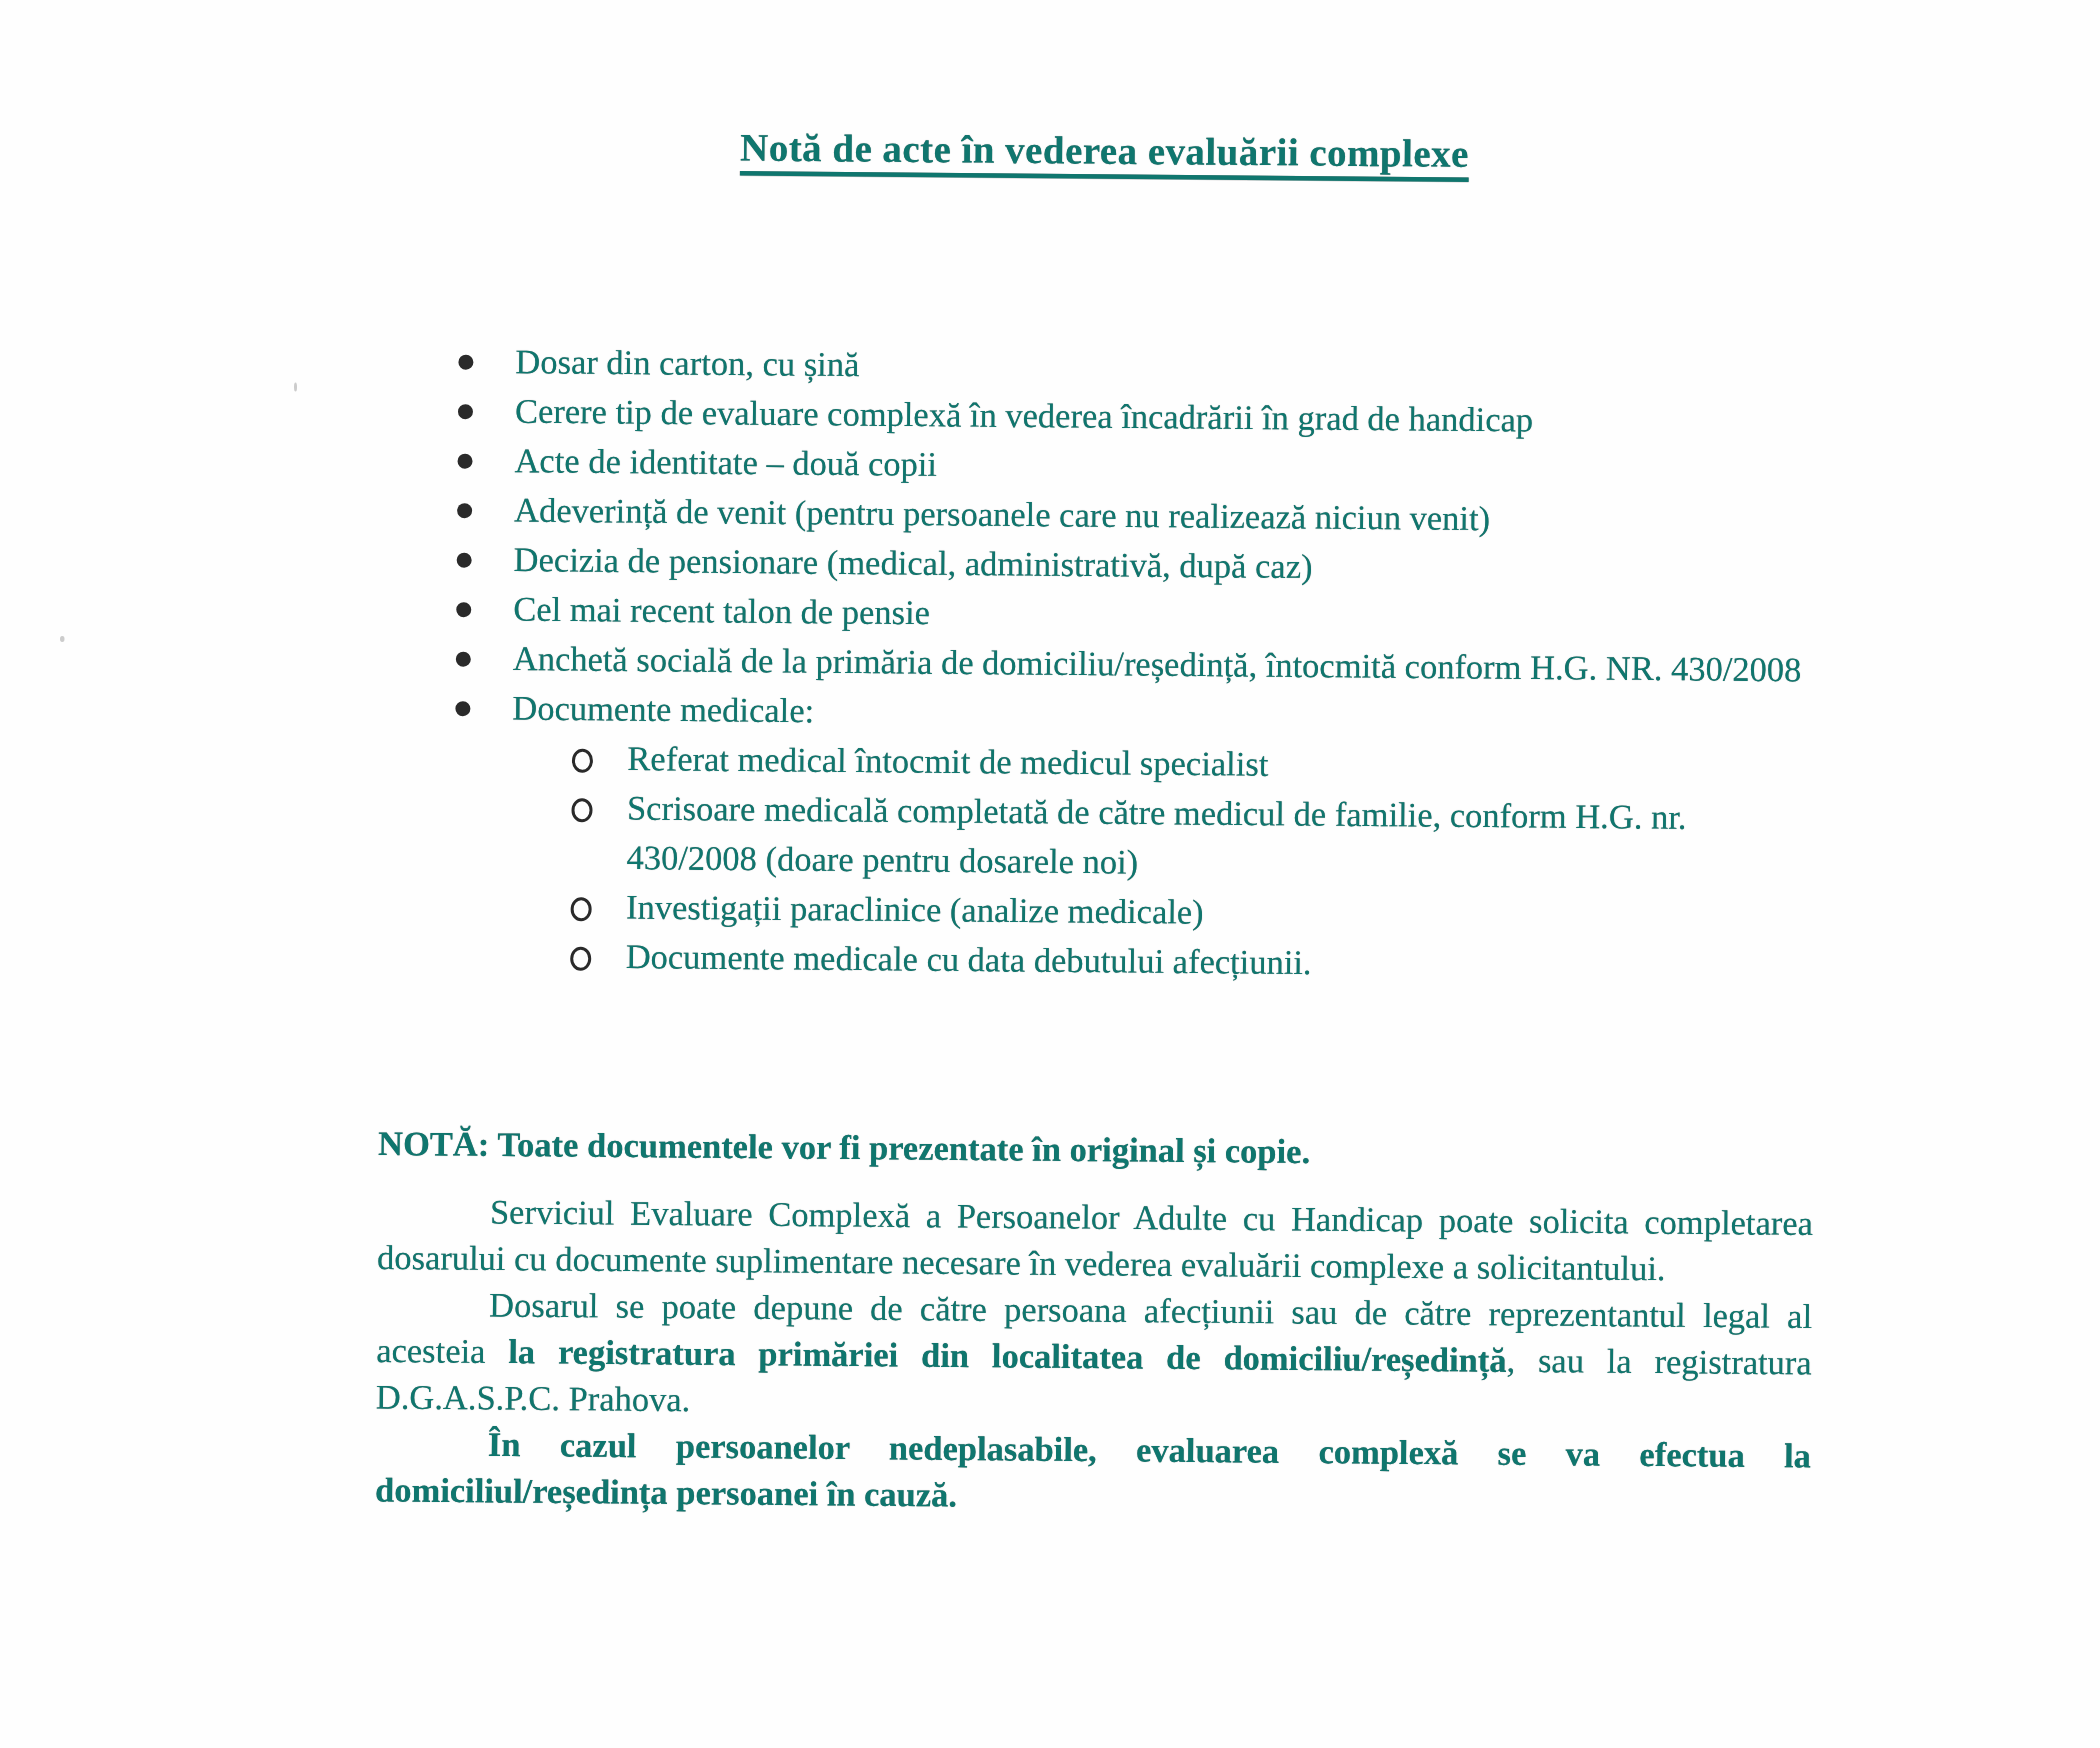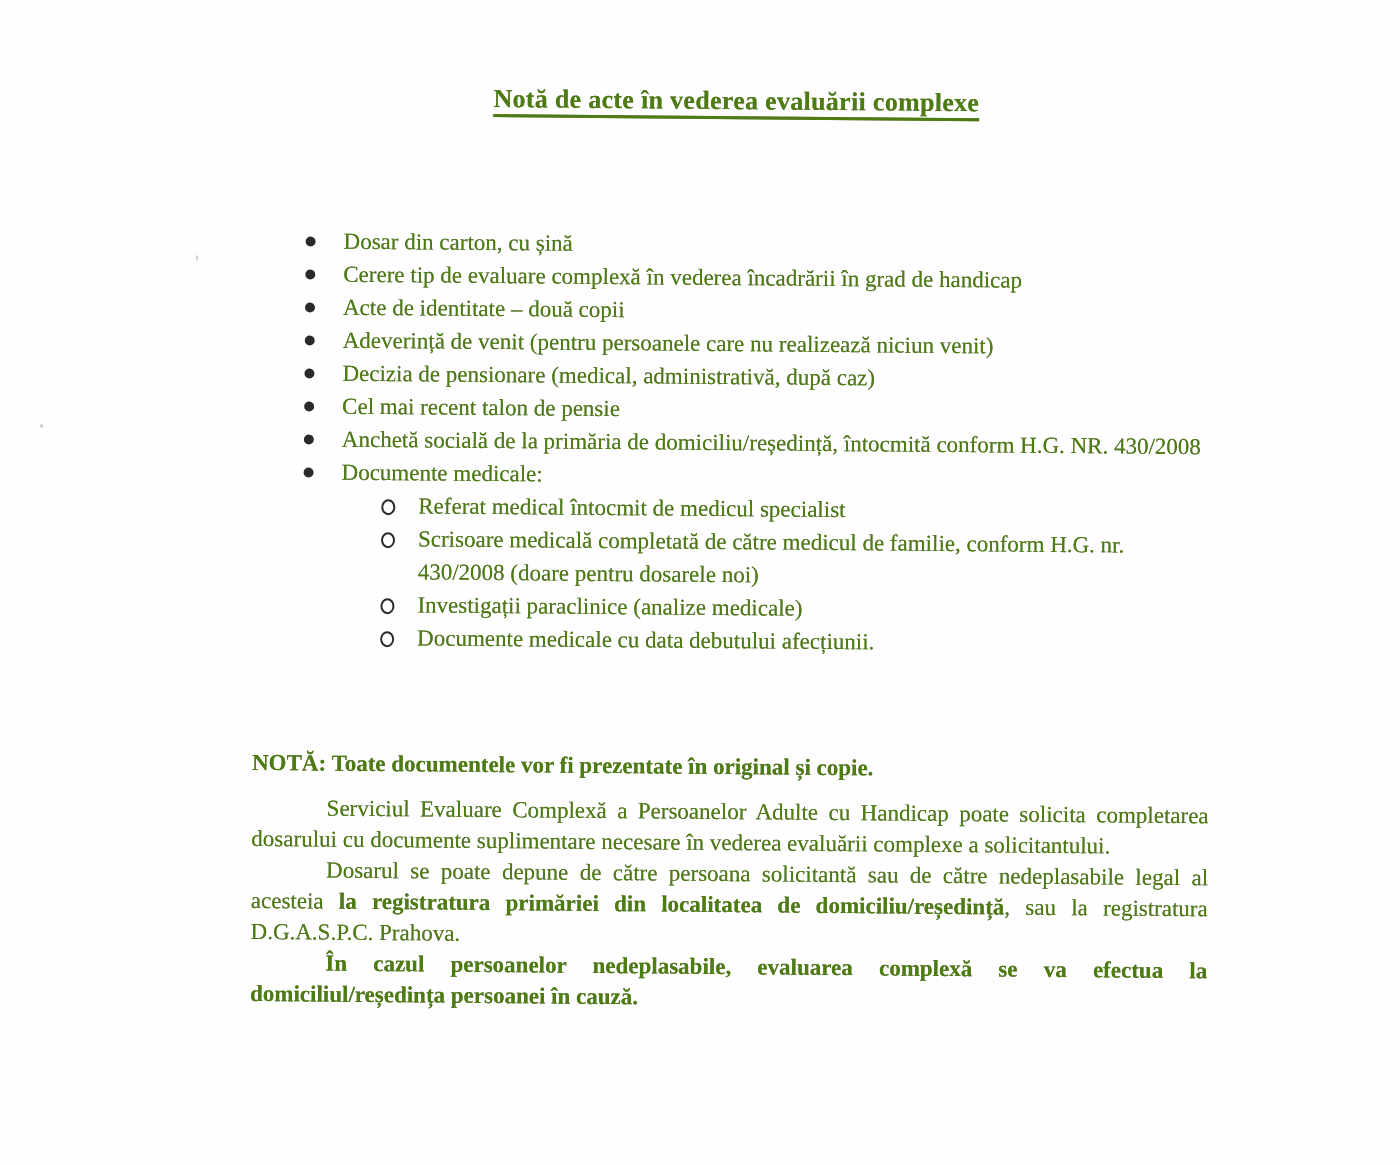--- a/index.html
+++ b/index.html
@@ -7,21 +7,21 @@
     padding: 0;
     background: #ffffff;
   }
   .page {
     position: relative;
     width: 1400px;
     height: 1165px;
     background: #fefefe;
     overflow: hidden;
     font-family: "Liberation Serif", serif;
-    color: #4d7c0f;
+    color: #0f766e;
   }
   .content {
     position: absolute;
     top: 82px;
     left: 258px;
     width: 957px;
     transform: rotate(0.5deg);
     transform-origin: 0 0;
     text-shadow: 0 0 0.5px rgba(30,30,30,0.55);
   }
@@ -128,21 +128,21 @@
           <li><span class="circle"></span><span>Documente medicale cu data debutului afecțiunii.</span></li>
         </ul>
       </li>
     </ul>
 
     <p class="note"><span class="note-label">NOTĂ:</span>
       <span>Toate documentele vor fi prezentate în original și copie.</span></p>
 
     <p class="para first">Serviciul Evaluare Complexă a Persoanelor Adulte cu Handicap poate solicita completarea dosarului cu documente suplimentare necesare în vederea evaluării complexe a solicitantului.</p>
 
-    <p class="para"><span>Dosarul se poate depune de către persoana solicitantă sau de către nedeplasabile legal al acesteia </span><span class="para-bold">la registratura primăriei din localitatea de domiciliu/reședință</span><span>, sau la registratura D.G.A.S.P.C. Prahova.</span></p>
+    <p class="para"><span>Dosarul se poate depune de către persoana afecțiunii sau de către reprezentantul legal al acesteia </span><span class="para-bold">la registratura primăriei din localitatea de domiciliu/reședință</span><span>, sau la registratura D.G.A.S.P.C. Prahova.</span></p>
 
     <p class="para para-bold">În cazul persoanelor nedeplasabile, evaluarea complexă se va efectua la domiciliul/reședința persoanei în cauză.</p>
 
   </div>
 
   <div class="speck speck-1"></div>
   <div class="speck speck-2"></div>
 </div>
 
 </body></html>

